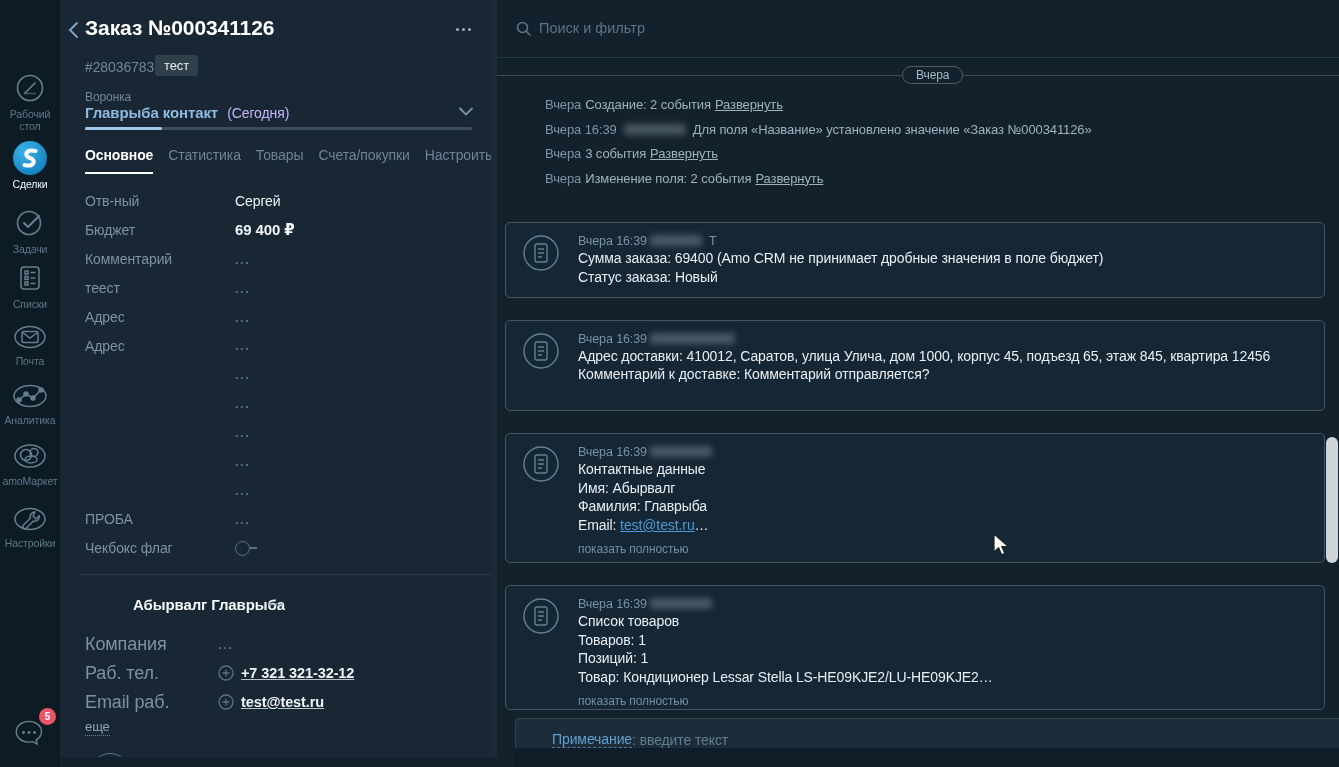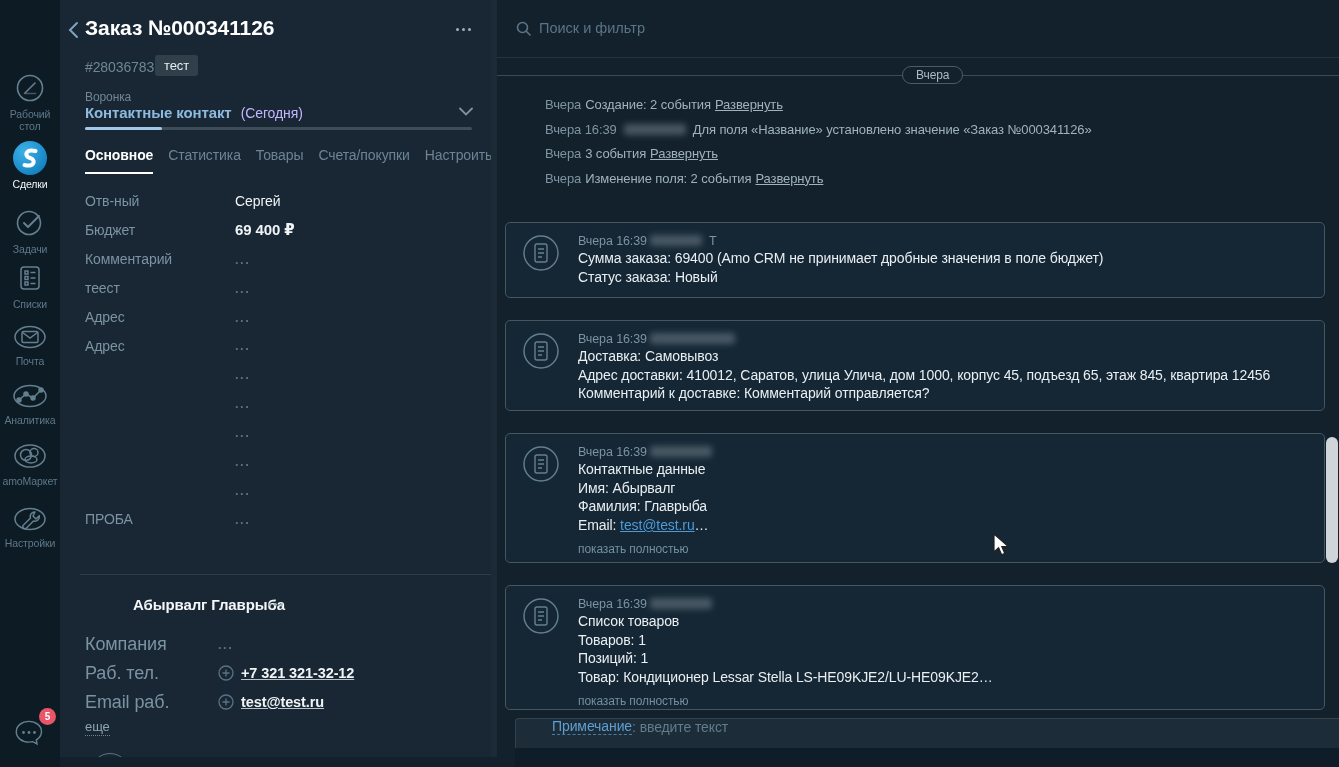--- a/index.html
+++ b/index.html
@@ -135,21 +135,21 @@
   .note-content { margin:11px 18px 0 72px; }
   .note-meta { font-size:12.5px; color:#7b93a2; }
   .note-line { font-size:14px; line-height:18.3px; color:#e9eff3; margin-top:0.5px; }
   .note-line:first-of-type { margin-top:3px; }
   .email-link { color:#4e9ad6; text-decoration:underline; cursor:pointer; }
   .expand-link { font-size:12px; color:#72909f; margin-top:8px; cursor:pointer; display:inline-block; }
 
   .note-input-bar {
     position:absolute; left:18px; right:0; top:718px; height:30px; background:#1c2c39;
     border-top:1px solid #33434e; border-left:1px solid #33434e; border-radius:4px 0 0 0;
-    display:flex; align-items:flex-start; padding-left:36px; cursor:text;
+    display:flex; align-items:flex-end; padding-left:36px; cursor:text;
   }
   .note-input-label {
     color:#5f9fd2; font-size:14px; cursor:pointer;
     border-bottom:1px dashed rgba(95,159,210,.7); line-height:15px;
   }
   .note-input-ph { color:#627d8e; font-size:14px; }
   .bottom-strip { position:absolute; left:18px; right:0; top:748px; height:19px; background:#0e1d28; }
   .scroll-thumb {
     position:absolute; right:1px; top:437px; width:12px; height:126px;
     background:#cfd5d9; border-radius:6px; cursor:pointer; z-index:5;
@@ -279,21 +279,21 @@
       <i></i>
       <i></i>
       <i></i>
     </span>
 
   <span class="deal-id">#28036783</span>
   <span class="deal-tag">тест</span>
 
   <div class="funnel-label">Воронка</div>
   <div class="stage-row">
-    <span class="stage-name">Контактные контакт</span>
+    <span class="stage-name">Главрыба контакт</span>
     <span class="stage-hint">(Сегодня)</span>
   </div>
   <span class="stage-chevron">
     <svg width="14" height="9" viewBox="0 0 14 9" fill="none" stroke="#7b93a2" stroke-width="1.8" stroke-linecap="round">
       <path d="M1 1.5 L7 7.5 L13 1.5"></path>
     </svg>
   </span>
 
   <div class="progress">
     <div class="progress-fill" style="width:20%"></div>
@@ -349,20 +349,27 @@
       <div class="fvalue dots">...</div>
     </div>
     <div class="frow">
       <div class="flabel"></div>
       <div class="fvalue dots">...</div>
     </div>
     <div class="frow">
       <div class="flabel">ПРОБА</div>
       <div class="fvalue dots">...</div>
     </div>
+    <div class="frow">
+      <div class="flabel">Чекбокс флаг</div>
+      <div class="toggle">
+        <span class="knob"></span>
+          <span class="bar"></span>
+      </div>
+    </div>
   </div>
 
   <div class="deal-divider"></div>
 
   <div class="contact-avatar"></div>
   <div class="contact-name">Абырвалг Главрыба</div>
   <span class="kebab contact-kebab">
       <i></i>
       <i></i>
       <i></i>
@@ -443,21 +450,20 @@
   <div class="note-card card-2">
     <span class="note-icon">
       <svg width="38" height="38" viewBox="0 0 38 38" fill="none" stroke="#64808f" stroke-width="1.4">
         <circle cx="19" cy="19" r="17"></circle>
           <rect x="13" y="10" width="12" height="18" rx="2"></rect>
         <path d="M16 15 h6 M16 19 h6 M16 23 h4"></path>
       </svg>
     </span>
     <div class="note-content">
       <div class="note-meta"><span>Вчера 16:39</span><span class="blur blur-n1"></span></div>
-      <div class="note-line">Доставка: Самовывоз</div>
       <div class="note-line">Адрес доставки: 410012, Саратов, улица Улича, дом 1000, корпус 45, подъезд 65, этаж 845, квартира 12456 Комментарий к доставке: Комментарий отправляется?</div>
     </div>
   </div>
 
   <div class="note-card card-3">
     <span class="note-icon">
       <svg width="38" height="38" viewBox="0 0 38 38" fill="none" stroke="#64808f" stroke-width="1.4">
         <circle cx="19" cy="19" r="17"></circle>
           <rect x="13" y="10" width="12" height="18" rx="2"></rect>
         <path d="M16 15 h6 M16 19 h6 M16 23 h4"></path>

